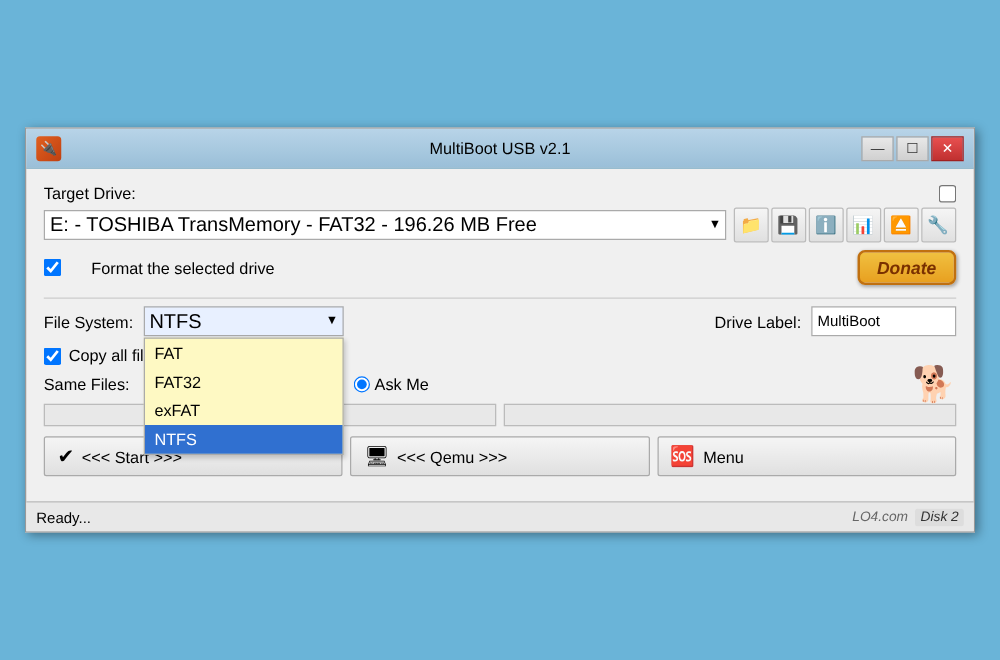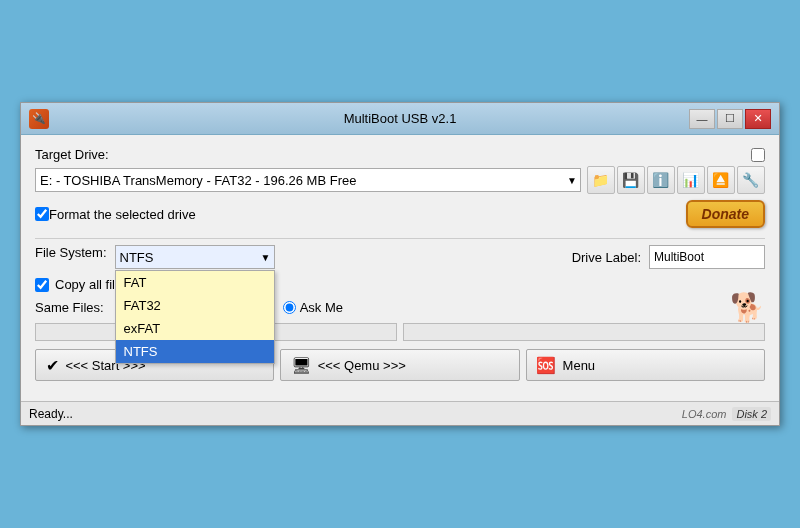--- a/index.html
+++ b/index.html
@@ -88,21 +88,21 @@
     }
     .drive-select-wrapper {
       flex: 1;
       position: relative;
     }
     select {
       width: 100%;
       height: 24px;
       border: 1px solid #aaa;
       background: white;
-      font-size: 13px;
+      font-size: 16px;
       padding: 0 4px;
       appearance: none;
       cursor: pointer;
     }
     .select-arrow {
       position: absolute;
       right: 4px;
       top: 50%;
       transform: translateY(-50%);
       pointer-events: none;
@@ -127,21 +127,21 @@
     }
     .format-row {
       display: flex;
       align-items: center;
       justify-content: space-between;
       margin-bottom: 10px;
     }
     .format-left {
       display: flex;
       align-items: center;
-      gap: 0;
+      gap: 24px;
     }
     input[type="checkbox"] {
       width: 14px;
       height: 14px;
       cursor: pointer;
     }
     .donate-btn {
       background: linear-gradient(to bottom, #f0c040, #e8a020);
       border: 2px solid #c07010;
       border-radius: 6px;
@@ -160,21 +160,21 @@
     }
     .fs-label-row {
       display: flex;
       align-items: flex-start;
       gap: 10px;
       margin-bottom: 8px;
       position: relative;
     }
     .fs-left {
       display: flex;
-      align-items: flex-start;
+      align-items: center;
       gap: 8px;
     }
     .fs-select-wrapper {
       position: relative;
       width: 160px;
     }
     .fs-select-wrapper select {
       width: 160px;
     }
     .drive-label-section {

